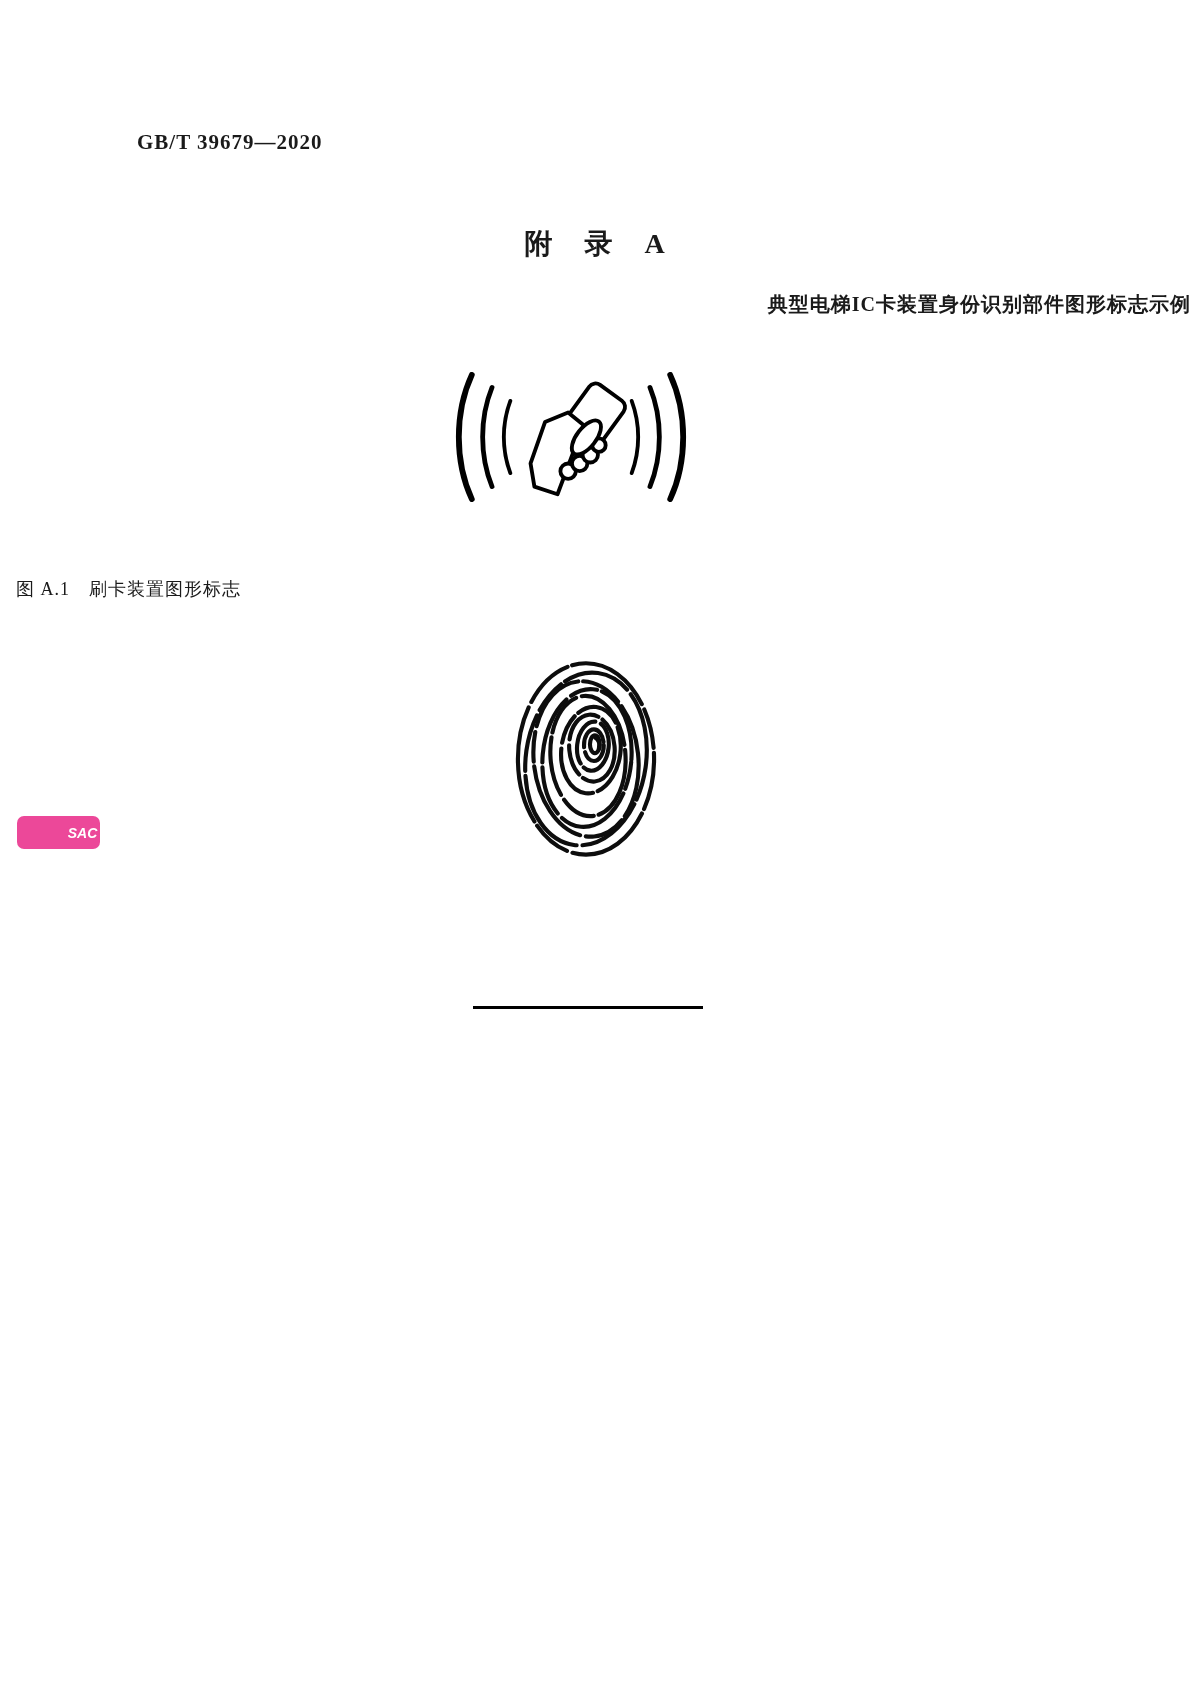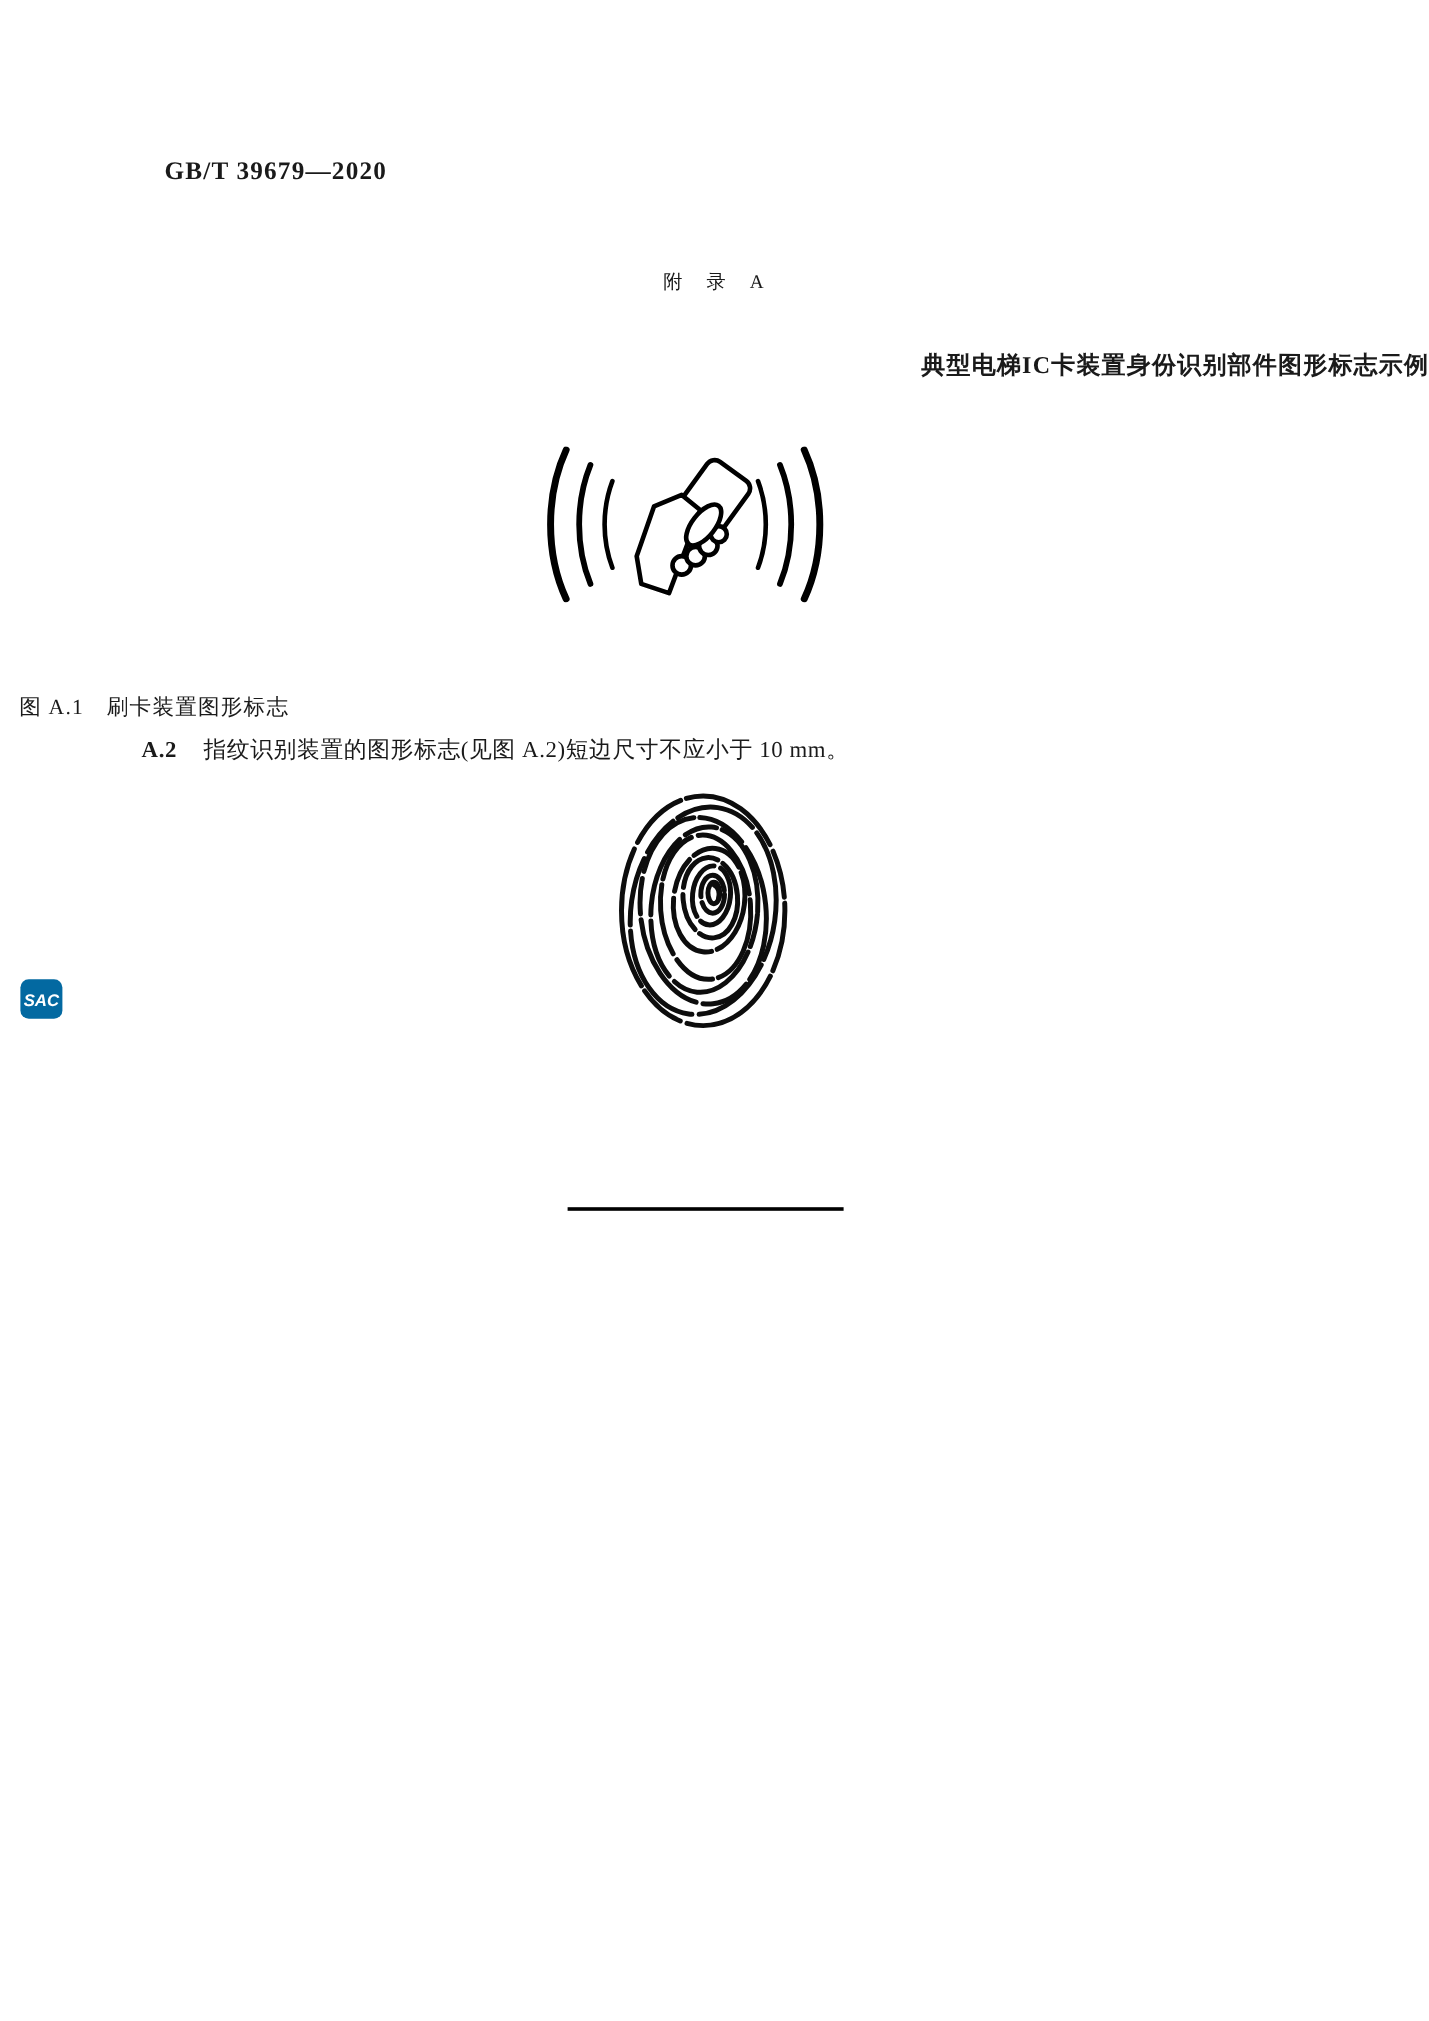--- a/index.html
+++ b/index.html
@@ -11,21 +11,21 @@
     font-family:"Liberation Serif","DejaVu Serif",serif;
     color:#1a1a1a;
     overflow:hidden;
   }
   .doc-header{
     position:absolute;left:137px;top:130px;
     font-size:21px;font-weight:bold;letter-spacing:1px;
   }
   .appendix-title{
     position:absolute;left:0;right:0;top:225px;
-    text-align:center;font-size:16px;font-weight:normal;letter-spacing:2px;
+    text-align:center;font-size:28px;font-weight:bold;letter-spacing:2px;
   }
   .appendix-subtitle{
     position:absolute;left:0;right:0;top:260px;
     text-align:center;font-size:19px;font-weight:600;letter-spacing:1px;
   }
   .appendix-heading{
     position:absolute;left:0;right:0;top:291px;
     text-align:right;font-size:20px;font-weight:bold;letter-spacing:1px;
   }
   .para{
@@ -93,23 +93,20 @@
         <circle cx="139" cy="95" r="8"></circle>
         <circle cx="150" cy="86" r="8"></circle>
         <circle cx="159" cy="76" r="7"></circle>
         <ellipse cx="146" cy="68" rx="10" ry="21" transform="rotate(38 146 68)"></ellipse>
       </g>
     </svg>
   </div>
 
   <div class="figure-caption caption-a1">图 A.1　刷卡装置图形标志</div>
 
-  <p class="para para-a2">
-    <span class="sec-label">A.2</span><span>指纹识别装置的图形标志(见图 A.2)短边尺寸不应小于 10 mm。</span>
-  </p>
 
   <div class="figure-fingerprint">
     <svg viewBox="0 0 150 205" aria-hidden="true">
       <g fill="none" stroke="#0d0d0d" stroke-width="4.2" stroke-linecap="round">
         <ellipse cx="75" cy="104" rx="69" ry="97" stroke-dasharray="52 5 88 6 40 5 120 6"></ellipse>
         <ellipse cx="75" cy="104" rx="61" ry="88" stroke-dasharray="34 5 70 6 95 5 58 6" transform="rotate(8 75 104)"></ellipse>
         <ellipse cx="75" cy="104" rx="53" ry="79" stroke-dasharray="66 5 42 6 88 5 30 6" transform="rotate(-6 75 104)"></ellipse>
         <ellipse cx="76" cy="103" rx="45" ry="70" stroke-dasharray="28 5 80 6 50 5 70 6" transform="rotate(5 76 103)"></ellipse>
         <ellipse cx="77" cy="101" rx="38" ry="61" stroke-dasharray="72 5 36 6 60 5 44 6" transform="rotate(-4 77 101)"></ellipse>
         <ellipse cx="80" cy="95" rx="30" ry="44" stroke-dasharray="46 5 64 6 30 5" transform="rotate(7 80 95)"></ellipse>
@@ -118,19 +115,19 @@
         <ellipse cx="83" cy="90" rx="10" ry="16" stroke-dasharray="34 5 40 6"></ellipse>
         <ellipse cx="84" cy="89" rx="5" ry="9"></ellipse>
         <path d="M84,82 q6,3 4,12"></path>
       </g>
     </svg>
   </div>
 
 
   <div class="end-rule"></div>
 
-  <div class="sac-badge" style="background: #0369a1; color: rgb(255, 255, 255);">
+  <div class="sac-badge" style="background: #ec4899; color: rgb(255, 255, 255); padding-left: 48px;">
     <span>SAC</span>
   </div>
 
   <div class="page-number">8</div>
 
 </div>
 
 </body></html>

